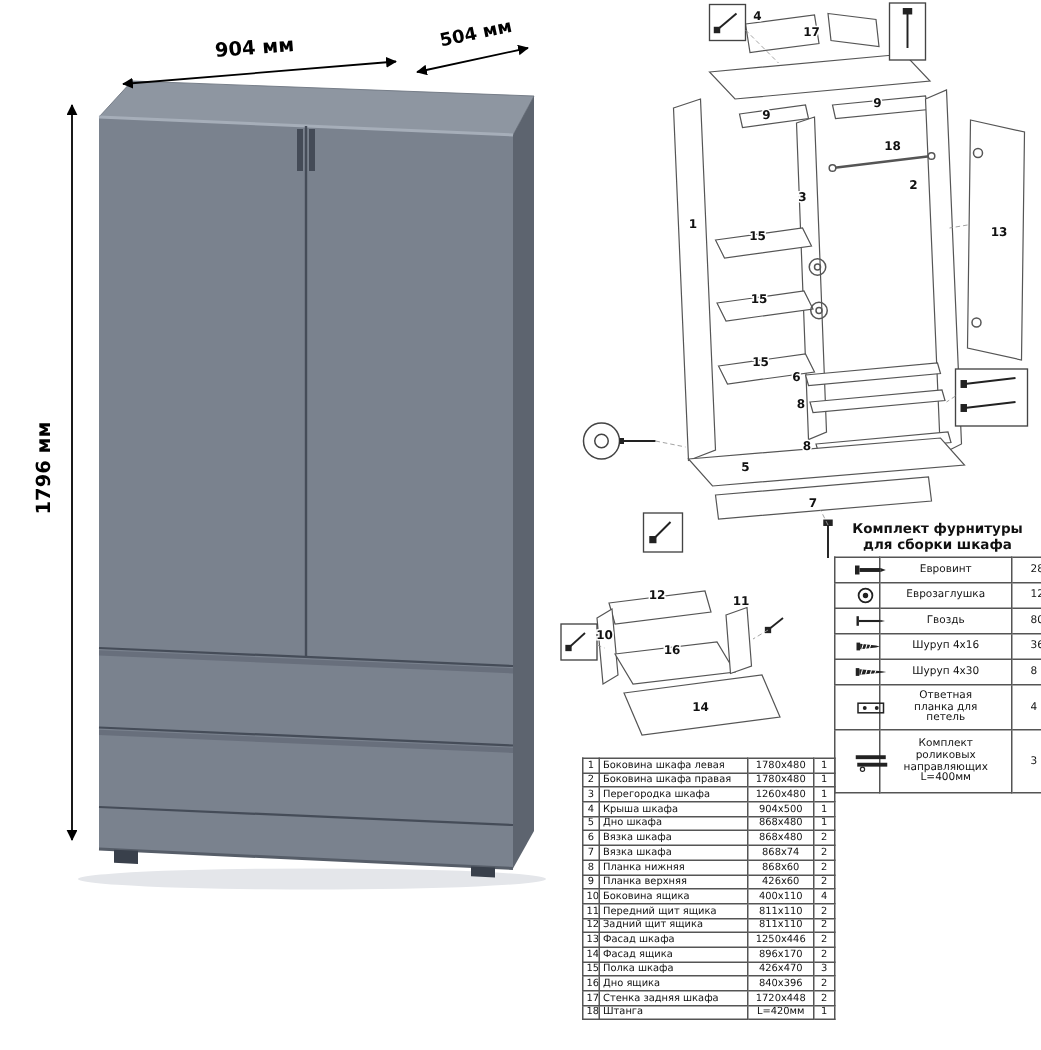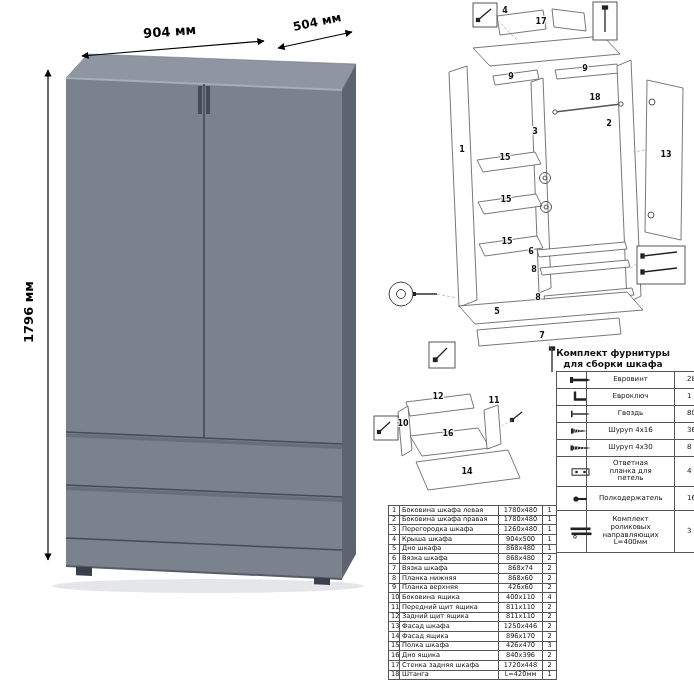--- a/index.html
+++ b/index.html
@@ -7,21 +7,21 @@
   .abs{position:absolute}
   svg text{font-family:"DejaVu Sans",sans-serif}
   .dim{font-size:13px;font-weight:bold;fill:#000;text-anchor:middle}
   .dim-s{font-size:12px;font-weight:bold;fill:#000;text-anchor:middle}
   .dl text{font-size:8px;fill:#111;font-weight:600;paint-order:stroke;stroke:#fff;stroke-width:2px;text-anchor:middle}
   table{border-collapse:collapse}
   .parts-table{position:absolute;left:388px;top:505px;width:168px;font-size:6.6px;line-height:1.1;table-layout:fixed}
   .parts-table td{border:1px solid #555;padding:0 2px;height:9.7px;white-space:nowrap;overflow:hidden}
   .parts-table td.c{text-align:center}
   .parts-table col.n{width:11px}.parts-table col.nm{width:99px}.parts-table col.sz{width:44px}.parts-table col.q{width:14px}
-  .hw-title{position:absolute;left:544px;top:348px;width:138px;text-align:center;font-weight:bold;font-size:9px;line-height:1.18}
+  .hw-title{position:absolute;left:556px;top:348px;width:138px;text-align:center;font-weight:bold;font-size:9px;line-height:1.18}
   .hw-table{position:absolute;left:556px;top:371px;width:138px;font-size:7px;line-height:1.12;table-layout:fixed}
   .hw-table td{border:1px solid #555;padding:1px 12px;text-align:center;vertical-align:middle}
   .hw-table col.ic{width:30px}.hw-table col.nm{width:88px}.hw-table col.q{width:20px}
   .hwi{width:24px;height:14px;display:inline-block;vertical-align:middle}
   tr.h16{height:16px}tr.h30{height:30px}tr.h34{height:34px}tr.h28{height:28px}tr.h24{height:24px}tr.h42{height:42px}
 </style>
 </head>
 <body>
 
 <svg class="abs" style="left:18px;top:12px" width="356" height="592" viewBox="0 0 356 592">
@@ -255,24 +255,24 @@
   <tbody>
       <tr class="h16">
         <td><svg class="hwi">
             <use href="#s-euroscrew"></use>
           </svg></td>
         <td>Евровинт</td>
         <td>28</td>
       </tr>
   <tr class="h16">
         <td><svg class="hwi">
-            <use href="#s-key"></use>
-          </svg></td>
-        <td>Евроключ</td>
-        <td>1</td>
+            <use href="#s-cap"></use>
+          </svg></td>
+        <td>Еврозаглушка</td>
+        <td>12</td>
       </tr>
   <tr class="h16">
         <td><svg class="hwi">
             <use href="#s-nail"></use>
           </svg></td>
         <td>Гвоздь</td>
         <td>80</td>
       </tr>
   <tr class="h16">
         <td><svg class="hwi">
@@ -287,27 +287,20 @@
           </svg></td>
         <td>Шуруп 4x30</td>
         <td>8</td>
       </tr>
   <tr class="h30">
         <td><svg class="hwi">
             <use href="#s-plate"></use>
           </svg></td>
         <td>Ответная планка для петель</td>
         <td>4</td>
-      </tr>
-  <tr class="h24">
-        <td><svg class="hwi">
-            <use href="#s-pin"></use>
-          </svg></td>
-        <td>Полкодержатель</td>
-        <td>16</td>
       </tr>
   <tr class="h42">
         <td><svg class="hwi">
             <use href="#s-slides"></use>
           </svg></td>
         <td>Комплект роликовых направляющих L=400мм</td>
         <td>3</td>
       </tr>
 </tbody>
   </table>

